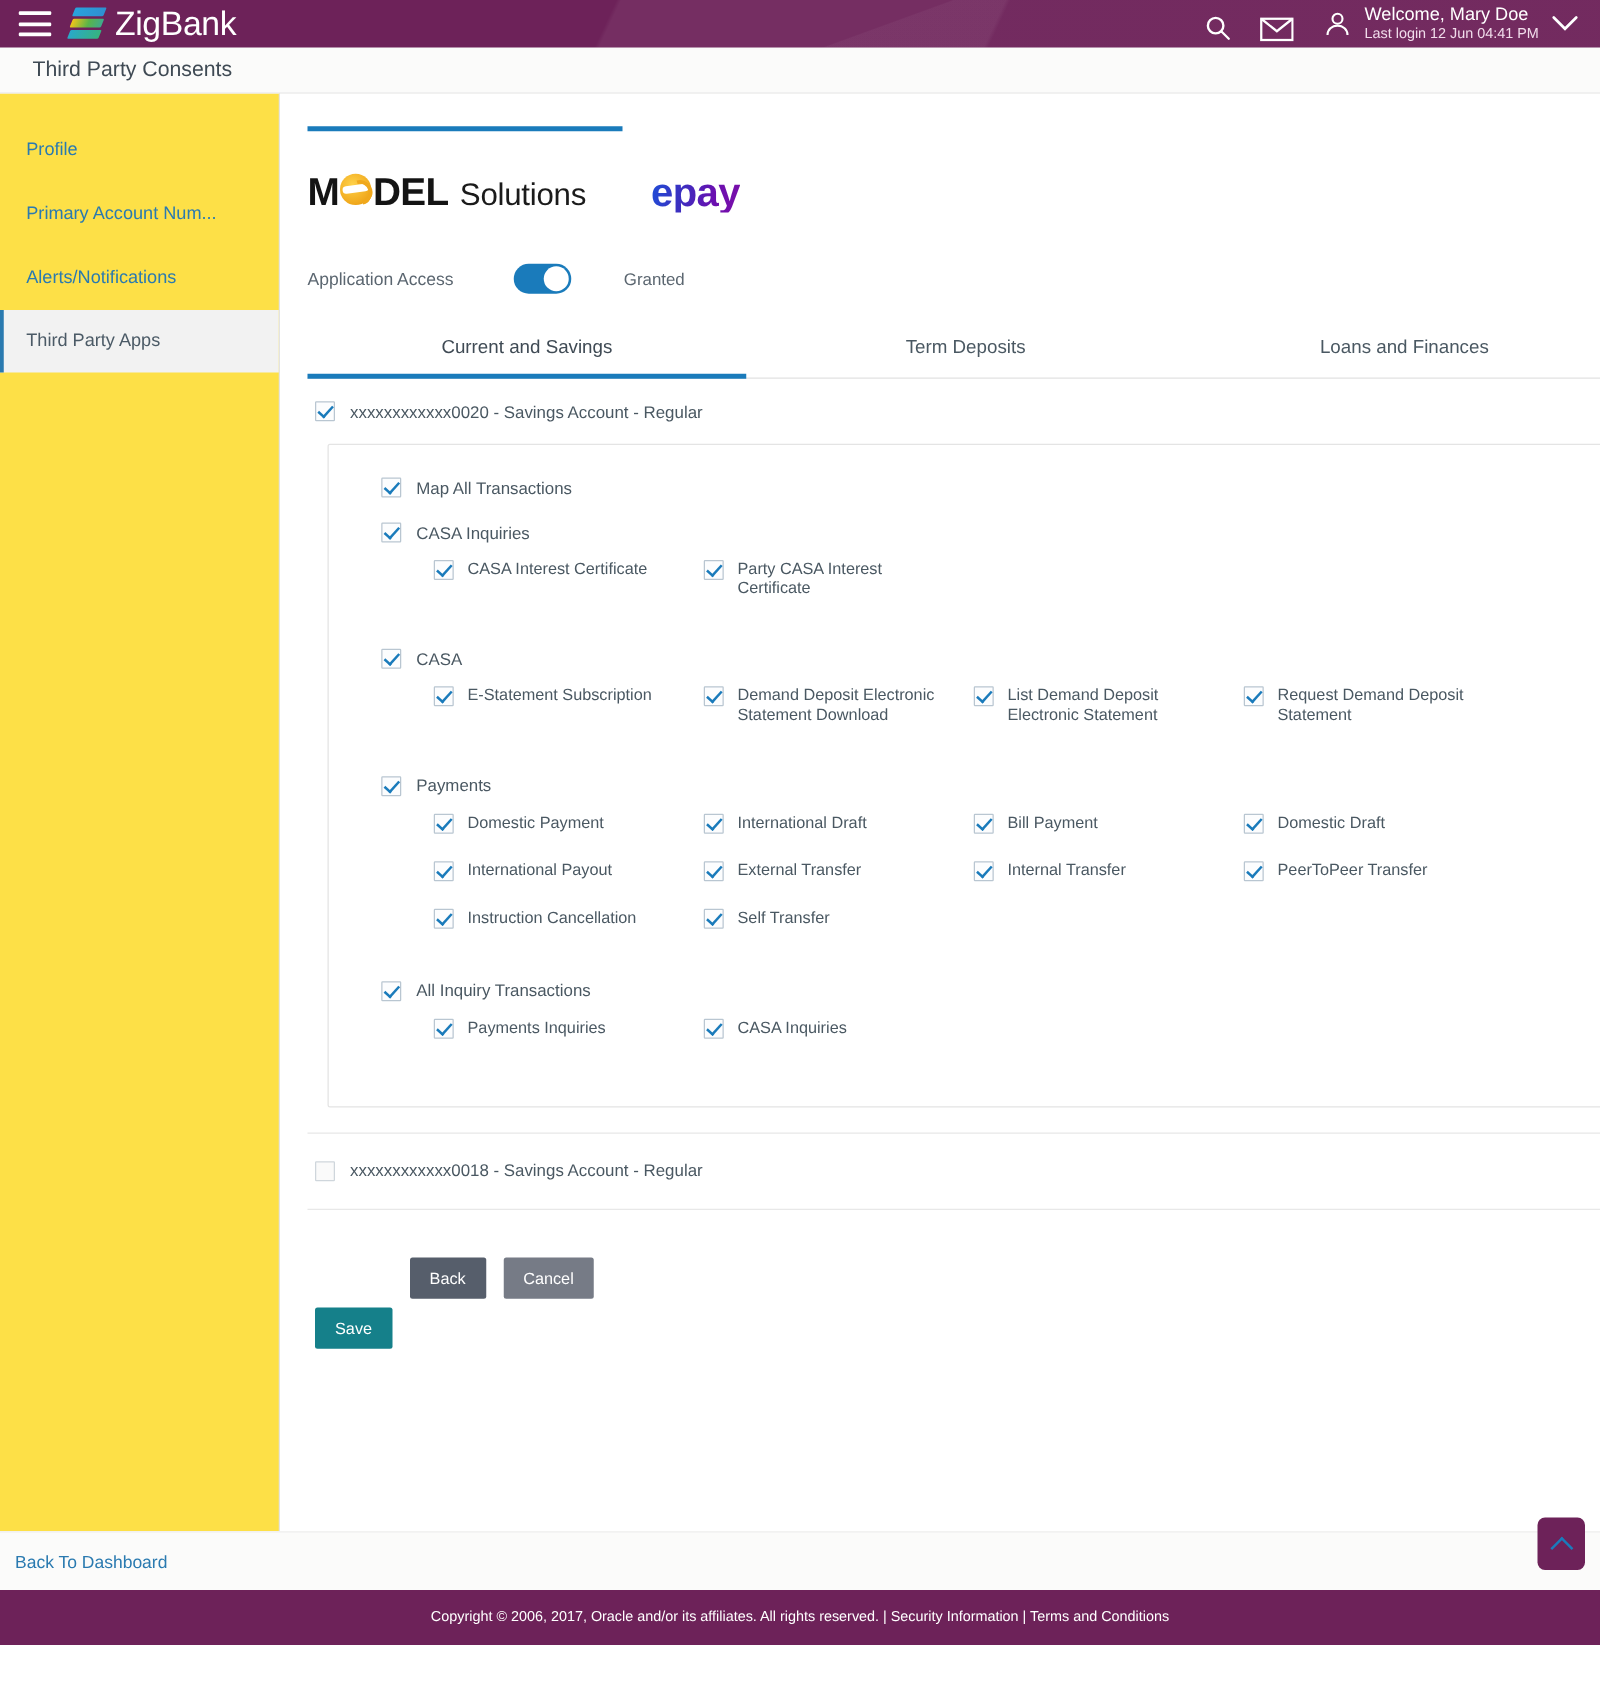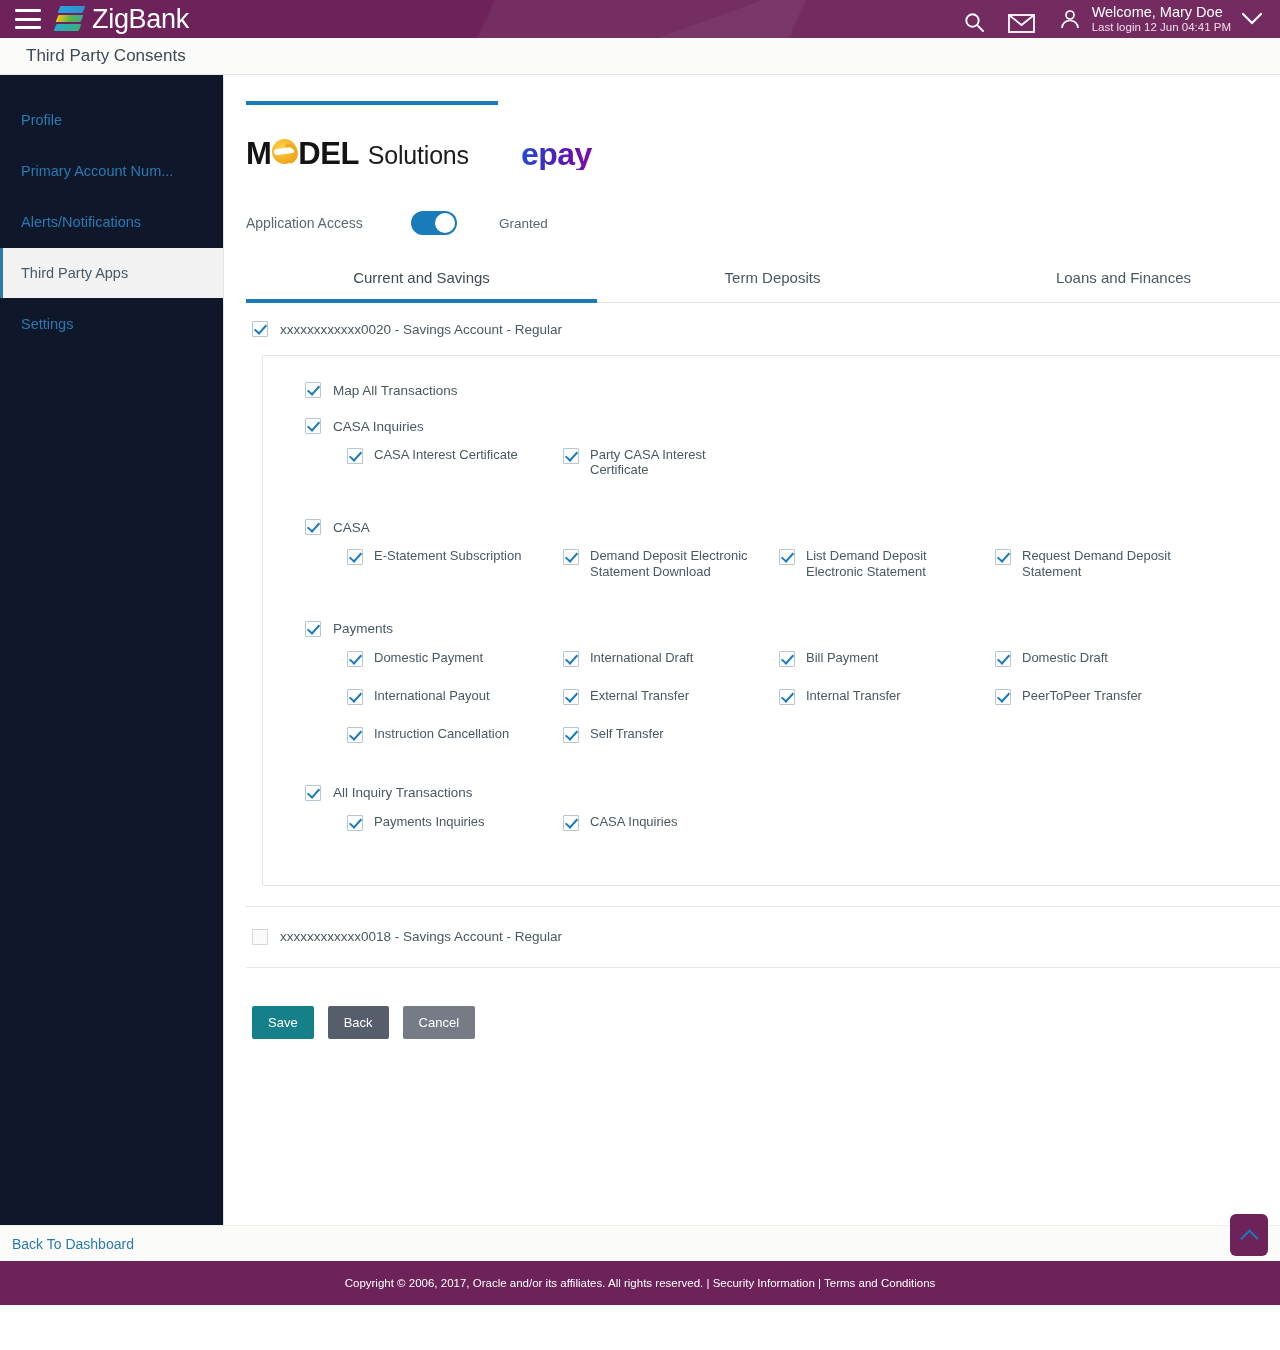--- a/index.html
+++ b/index.html
@@ -67,21 +67,21 @@
   
   .content-wrap {
     display:flex;
     height: 1150px;
     background:#fff;
   }
   .sidebar {
     width: 224px; flex:0 0 224px;
     border-right:1px solid #e3e3e3;
     padding-top: 20px;
-    background:#0f172a;
+    background:#fde047;
   }
   .side-item {
     height:50px; display:flex; align-items:center;
     padding-left:18px;
     font-size:14.5px; color:#2a7ab0;
     cursor:pointer;
     border-left:3px solid transparent;
     margin-bottom:1px;
   }
   .side-item.active {
@@ -206,27 +206,27 @@
   .perm-item .cb { margin-top:0px; }
   .gap-lg { height:16px; }
 
   
   .actions { display:flex; gap:14px; margin-top:38px; padding-left:6px;}
   .btn {
     border:none; cursor:pointer; color:#fff; font-size:13px;
     font-family:"Liberation Sans", sans-serif; border-radius:2px;
     padding:0 16px; height:33px; min-width:59px;
   }
-  .btn.save   { background:#15808a; }
+  .btn.save   { background:#15808a;margin-top:40px; }
   .btn.back   { background:#565e6b; }
   .btn.cancel { background:#767b86; }
 
   
   .sub-footer {
-    height:36px; background:#fbfbfa; border-top:1px solid #eeeeee;
+    height:47px; background:#fbfbfa; border-top:1px solid #eeeeee;
     display:flex; align-items:center; padding-left:12px;
     position:relative;
   }
   .back-dash { font-size:14px; color:#2a7ab0; cursor:pointer;}
   .scroll-top {
     position:absolute; right:12px; top:-12px;
     width:38px; height:42px; background:#6d2259; border-radius:6px;
     display:flex; align-items:center; justify-content:center; cursor:pointer;
   }
   .chev-up { width:17px; height:10px; position:relative;}
@@ -305,23 +305,20 @@
     </div>
     <div class="side-item">
       <span>Primary Account Num...</span>
     </div>
     <div class="side-item">
       <span>Alerts/Notifications</span>
     </div>
     <div class="side-item active">
       <span>Third Party Apps</span>
     </div>
-    <div class="side-item">
-      <span>Settings</span>
-    </div>
   </div>
 
   <div class="main">
     <div class="blue-rule"></div>
 
     <div class="logos-row">
       <div class="model-logo">
         <span class="m-bold">M</span>
         <span class="model-o"></span>
         <span class="m-bold">DEL</span>

